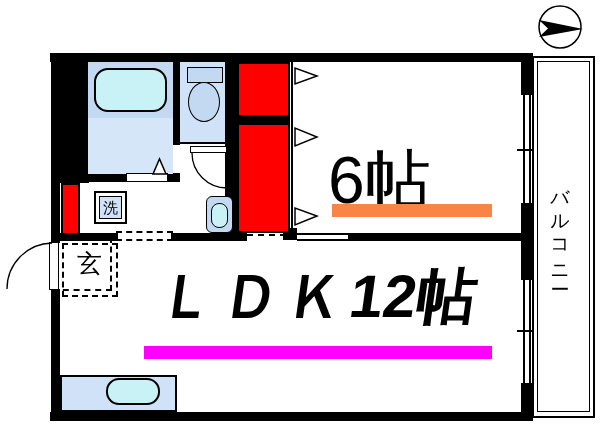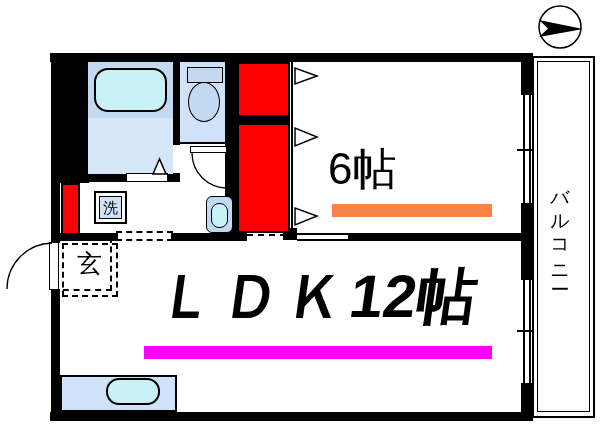--- a/index.html
+++ b/index.html
@@ -77,21 +77,21 @@
   <div class="wall" style="left:297px;top:239px;width:51px;height:2px"></div>
 
   <div class="dashed" style="left:52px;top:237px;width:60px;height:54px"></div>
   <div class="dashed" style="left:62px;top:243px;width:56px;height:54px"></div>
   <div class="abs jp" style="left:77px;top:251px;font-size:25px">玄</div>
   <div class="abs" style="left:49px;top:242px;width:10px;height:48px;background:#fff;border:1.5px solid var(--wall-black)"></div>
 
   <div class="abs" style="left:60px;top:375px;width:117px;height:37px;background:var(--fixture-blue);border:2px solid var(--wall-black)"></div>
   <div class="abs" style="left:106px;top:378px;width:54px;height:27px;background:var(--water-cyan);border:2px solid var(--wall-black);border-radius:13px"></div>
 
-  <div class="abs jp" style="left:328px;top:147px;font-size:44px;font-weight:500">6帖</div>
+  <div class="abs jp" style="left:328px;top:147px;font-size:66px;font-weight:500">6帖</div>
   <div class="abs" style="left:332px;top:204px;width:160px;height:13px;background:var(--western-underline-orange)"></div>
 
   <div class="abs jp" style="left:158px;top:267px;font-size:60px;font-weight:bold;transform:skewX(-8deg)">
     <span style="letter-spacing:4px">ＬＤＫ</span><span>12帖</span>
   </div>
   <div class="abs" style="left:144px;top:346px;width:348px;height:13px;background:var(--ldk-underline-magenta)"></div>
 
   <svg id="svg-overlay" width="600" height="425" viewBox="0 0 600 425">
 
     <path class="outline" d="M 52,243 A 46,46 0 0 0 7,289" stroke-width="1.3"></path>

